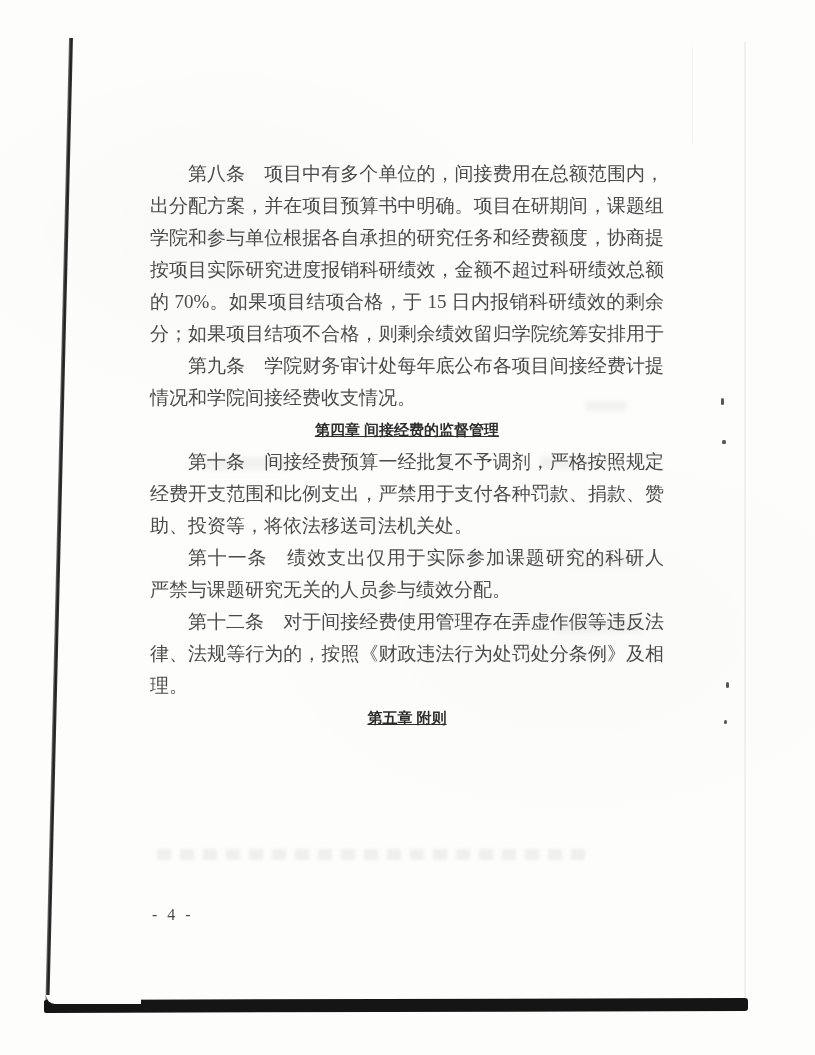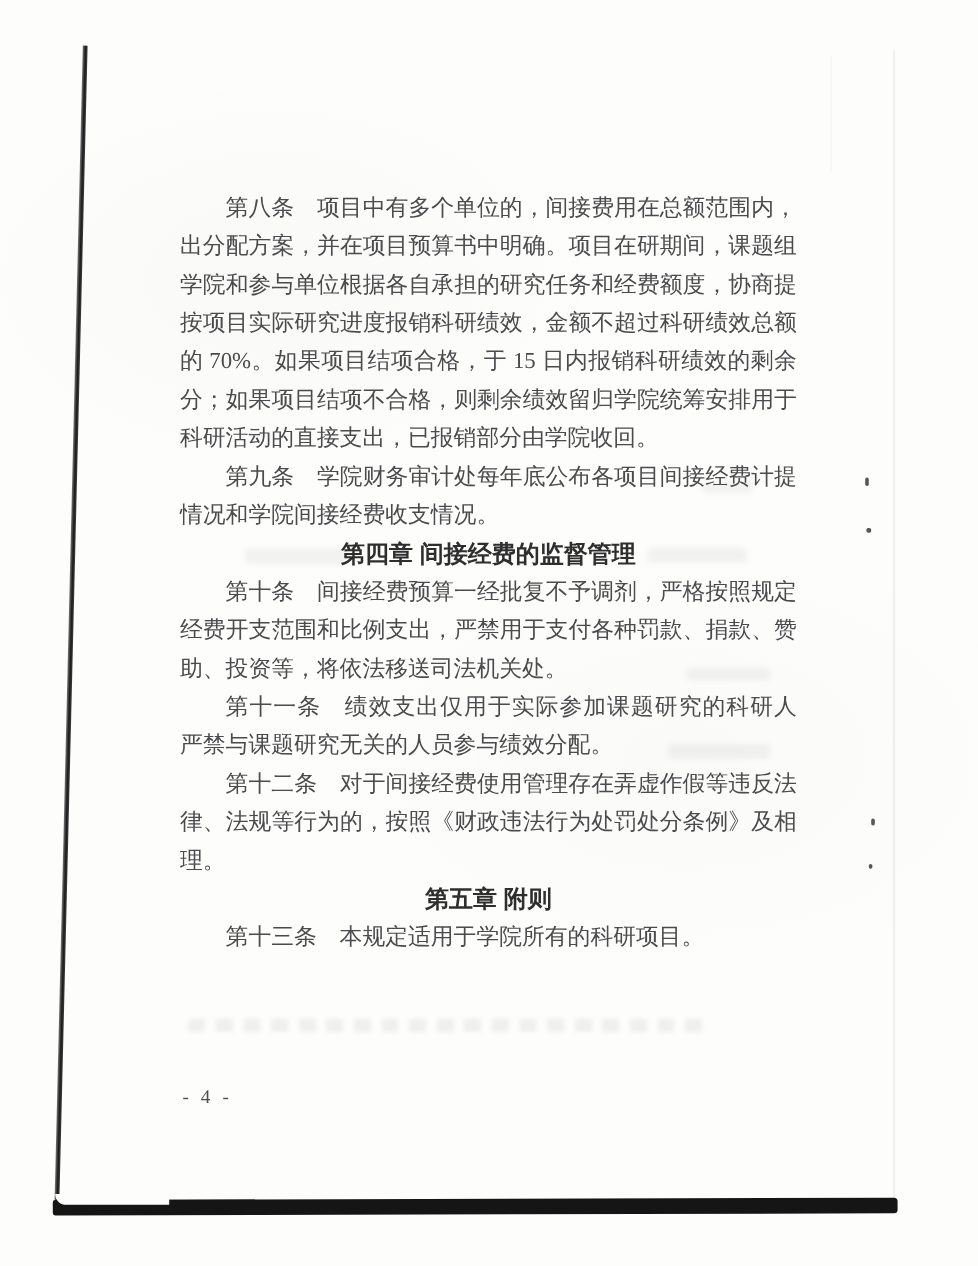--- a/index.html
+++ b/index.html
@@ -46,22 +46,22 @@
     text-align:left;
   }
   .line.full{
     white-space:normal;text-align:justify;text-align-last:justify;
     overflow:hidden;
   }
   .line.indent{padding-left:38px;}
   .line.full.indent{padding-left:38px;}
   .line.heading{
     font-family:"Liberation Sans","DejaVu Sans",sans-serif;
-    font-weight:700;color:#2e2e2e;font-size:20px;
-    text-align:center;text-align-last:center;white-space:nowrap;padding-left:0;
+    font-weight:700;color:#2e2e2e;font-size:15px;
+    text-align:center;text-align-last:center;white-space:nowrap;padding-left:0;text-decoration:underline;
   }
   .page-number{
     position:absolute;left:152px;top:906px;
     font-size:16px;letter-spacing:3px;color:#4d4d4f;
   }
   
   .ghost{
     position:absolute;background:rgba(60,60,60,0.055);
     filter:blur(2px);border-radius:3px;
   }
@@ -83,34 +83,32 @@
   <div class="edge-right-faint"></div>
   <div class="ghost-vline"></div>
 
   <div class="textcol">
       <div class="line indent full">第八条　项目中有多个单位的，间接费用在总额范围内，由</div>
       <div class="line full">出分配方案，并在项目预算书中明确。项目在研期间，课题组</div>
       <div class="line full">学院和参与单位根据各自承担的研究任务和经费额度，协商提</div>
       <div class="line full">按项目实际研究进度报销科研绩效，金额不超过科研绩效总额</div>
       <div class="line full">的 70%。如果项目结项合格，于 15 日内报销科研绩效的剩余部</div>
       <div class="line full">分；如果项目结项不合格，则剩余绩效留归学院统筹安排用于</div>
-      <div class="line">科研活动的直接支出，已报销部分由学院收回。</div>
       <div class="line indent full">第九条　学院财务审计处每年底公布各项目间接经费计提</div>
       <div class="line">情况和学院间接经费收支情况。</div>
       <div class="line heading">第四章 间接经费的监督管理</div>
       <div class="line indent full">第十条　间接经费预算一经批复不予调剂，严格按照规定的</div>
       <div class="line full">经费开支范围和比例支出，严禁用于支付各种罚款、捐款、赞</div>
       <div class="line">助、投资等，将依法移送司法机关处。</div>
       <div class="line indent full">第十一条　绩效支出仅用于实际参加课题研究的科研人员，</div>
       <div class="line">严禁与课题研究无关的人员参与绩效分配。</div>
       <div class="line indent full">第十二条　对于间接经费使用管理存在弄虚作假等违反法</div>
       <div class="line full">律、法规等行为的，按照《财政违法行为处罚处分条例》及相</div>
       <div class="line">理。</div>
       <div class="line heading">第五章 附则</div>
-      <div class="line indent">第十三条　本规定适用于学院所有的科研项目。</div>
     </div>
 
   <div class="page-number">- 4 -</div>
 
   <div class="ghost" style="left:204px;top:457px;width:84px;height:13px;"></div>
   <div class="ghost" style="left:540px;top:456px;width:82px;height:13px;"></div>
   <div class="ghost" style="left:556px;top:620px;width:86px;height:12px;"></div>
   <div class="ghost" style="left:572px;top:556px;width:70px;height:11px;"></div>
   <div class="ghost" style="left:585px;top:401px;width:42px;height:10px;"></div>
   <div class="ghost-row" style="left:157px;top:849px;width:428px;"></div>

